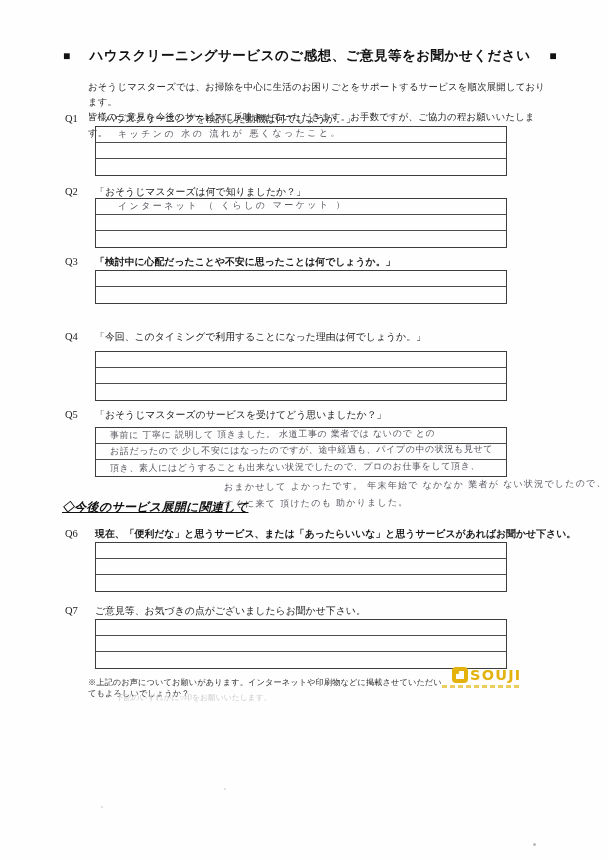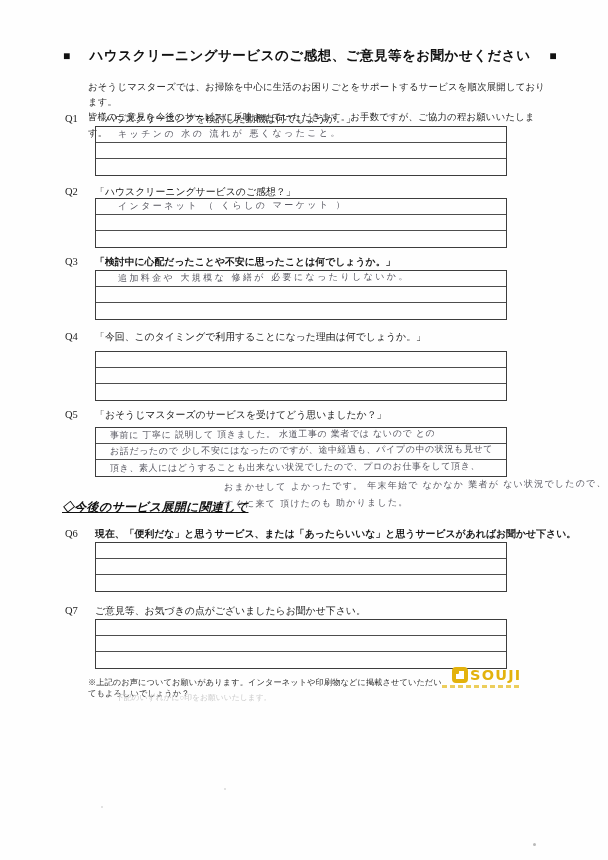--- a/index.html
+++ b/index.html
@@ -98,37 +98,34 @@
   </div>
   <div class="answer-box" style="top:126px">
     <div class="answer-row">
         <span class="hw">キッチンの 水の 流れが 悪くなったこと。</span>
       </div>
     <div class="answer-row"></div>
     <div class="answer-row"></div>
   </div>
 
   <div class="q-row" style="top:185px">
-    <span class="q-id">Q2</span><span class="q-text">「ハウスクリーニングサービスのご感想？」</span>
+    <span class="q-id">Q2</span><span class="q-text">「おそうじマスターズは何で知りましたか？」</span>
   </div>
   <div class="answer-box" style="top:198px">
     <div class="answer-row">
         <span class="hw">インターネット （ くらしの マーケット ）</span>
       </div>
     <div class="answer-row"></div>
     <div class="answer-row"></div>
   </div>
 
   <div class="q-row" style="top:255px">
     <span class="q-id">Q3</span><span class="q-text bold">「検討中に心配だったことや不安に思ったことは何でしょうか。」</span>
   </div>
   <div class="answer-box" style="top:270px">
-    <div class="answer-row">
-        <span class="hw">追加料金や 大規模な 修繕が 必要になったりしないか。</span>
-      </div>
     <div class="answer-row"></div>
     <div class="answer-row"></div>
   </div>
 
   <div class="q-row" style="top:330px">
     <span class="q-id">Q4</span><span class="q-text">「今回、このタイミングで利用することになった理由は何でしょうか。」</span>
   </div>
   <div class="answer-box" style="top:351px">
     <div class="answer-row"></div>
     <div class="answer-row"></div>

